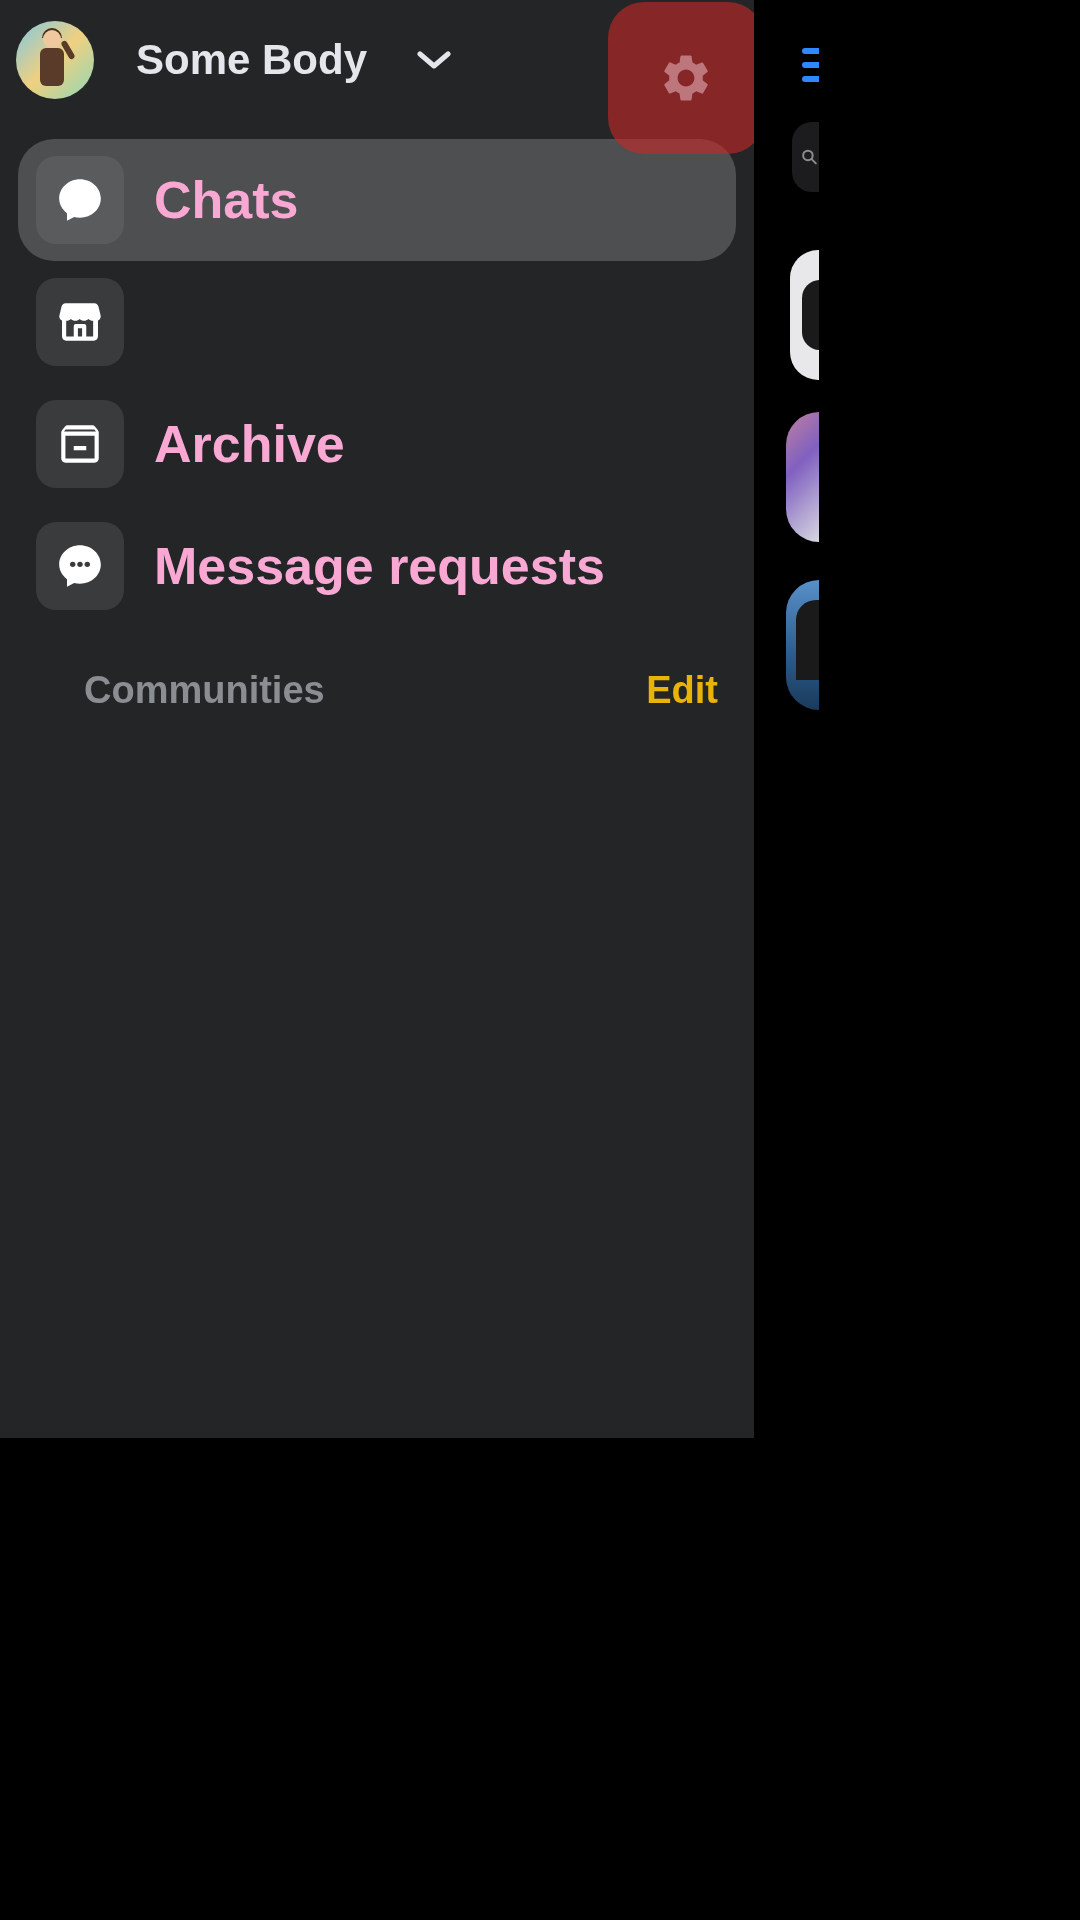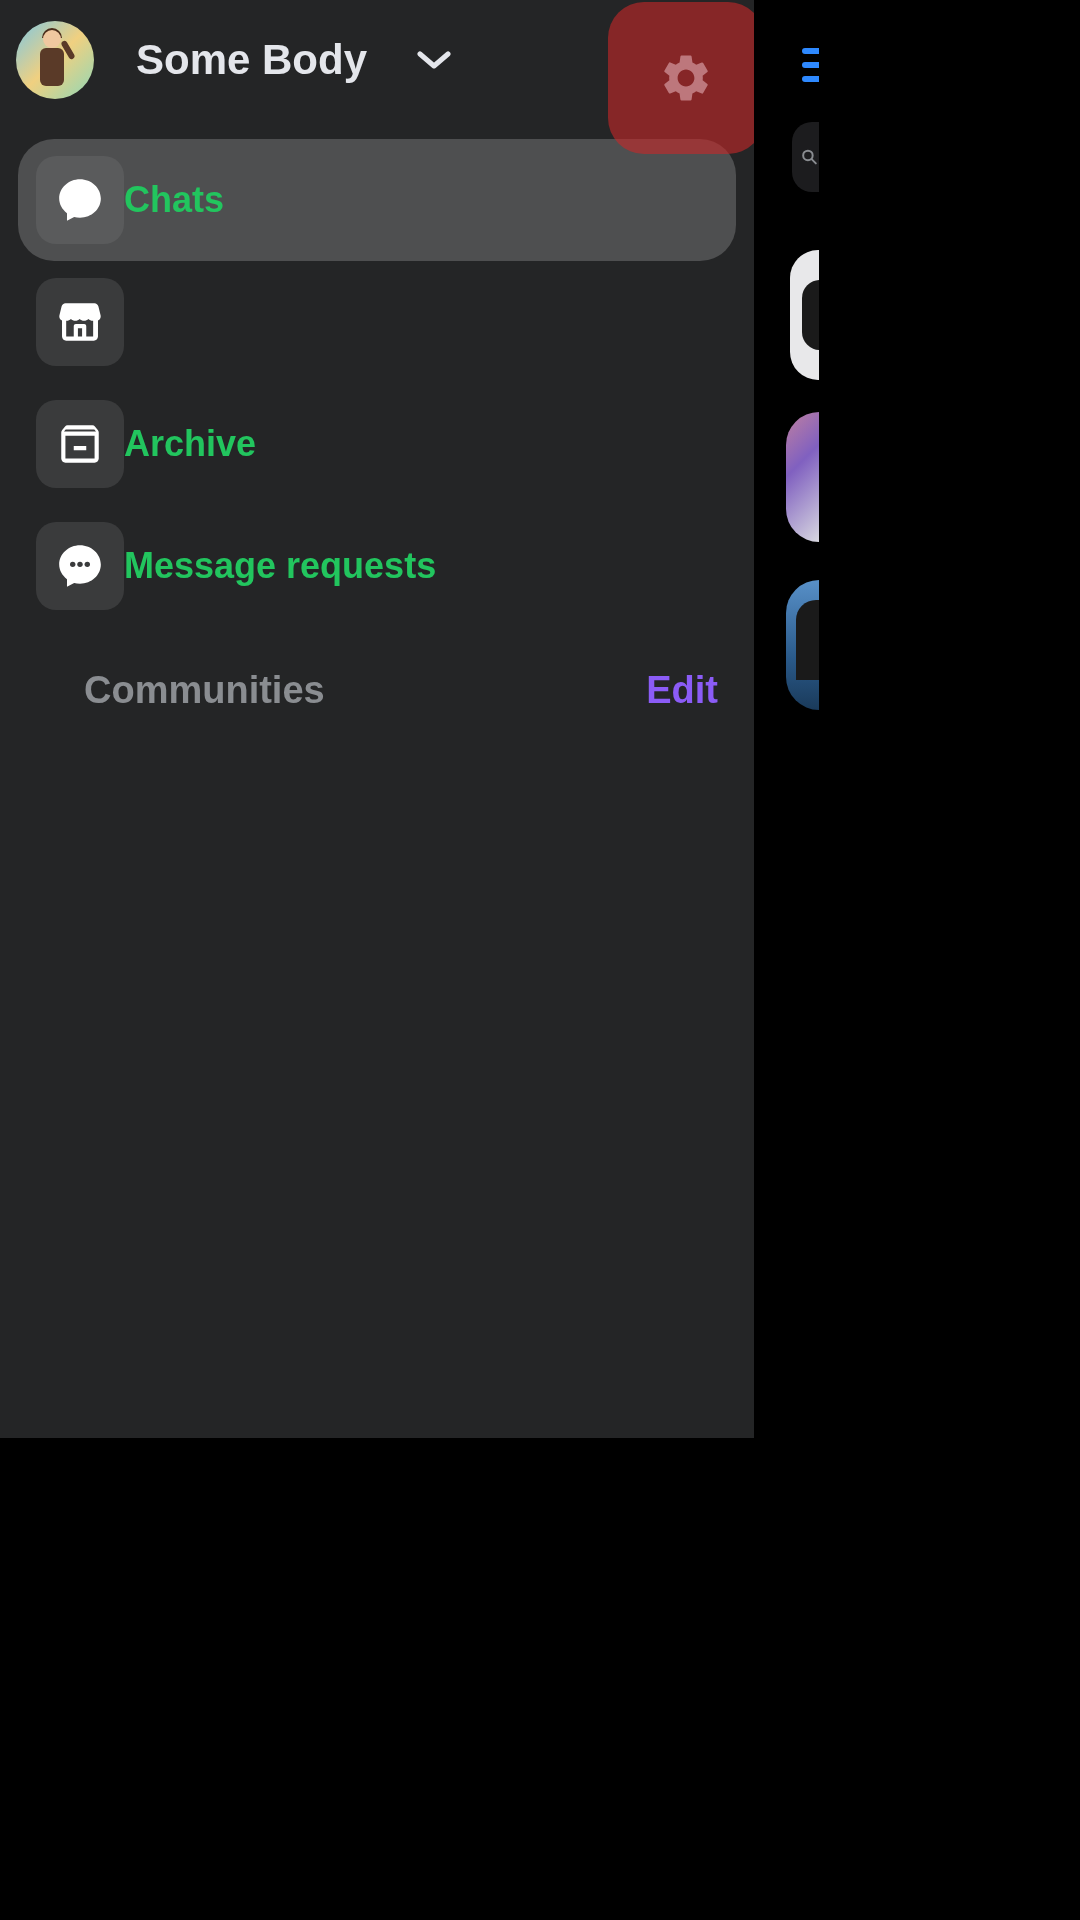--- a/index.html
+++ b/index.html
@@ -142,40 +142,41 @@
       flex-shrink: 0;
     }
     .nav-item.active .nav-icon-wrap {
       background: #5a5b5c;
     }
     .nav-icon-wrap svg {
       width: 50px;
       height: 50px;
     }
     .nav-label {
-      font-size: 36px;
+      font-size: 52px;
       font-weight: 600;
-      color: #22c55e;
+      color: #f9a8d4;
+      margin-left: 30px;
     }
     .section-header {
       display: flex;
       align-items: center;
       justify-content: space-between;
       padding: 42px 36px 0 36px;
       margin-left: 48px;
     }
     .section-title {
       font-size: 38px;
       font-weight: 600;
       color: #8a8d91;
     }
     .edit-link {
       font-size: 38px;
       font-weight: 600;
-      color: #8b5cf6;
+      color: #eab308;
       text-align: center;
     }
     .right-panel {
       position: absolute;
       left: 754px;
       top: 0;
       width: 65px;
       height: 100%;
       background: #000;
     }

